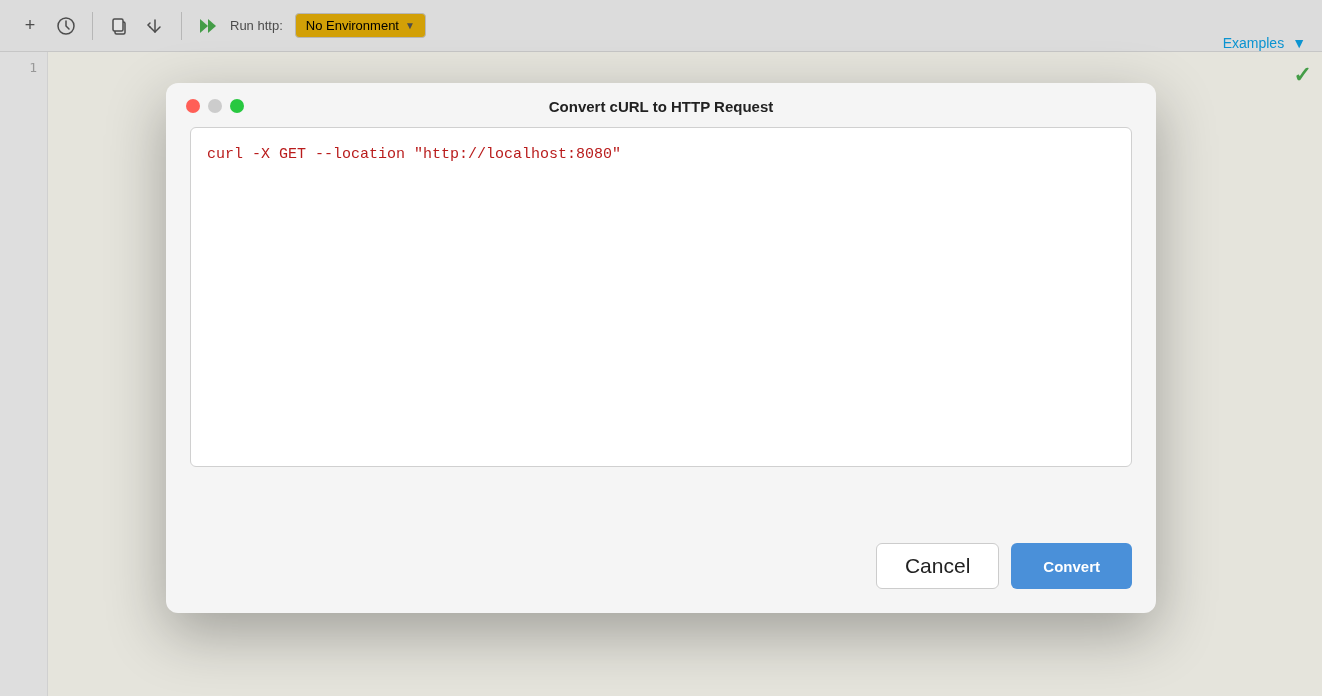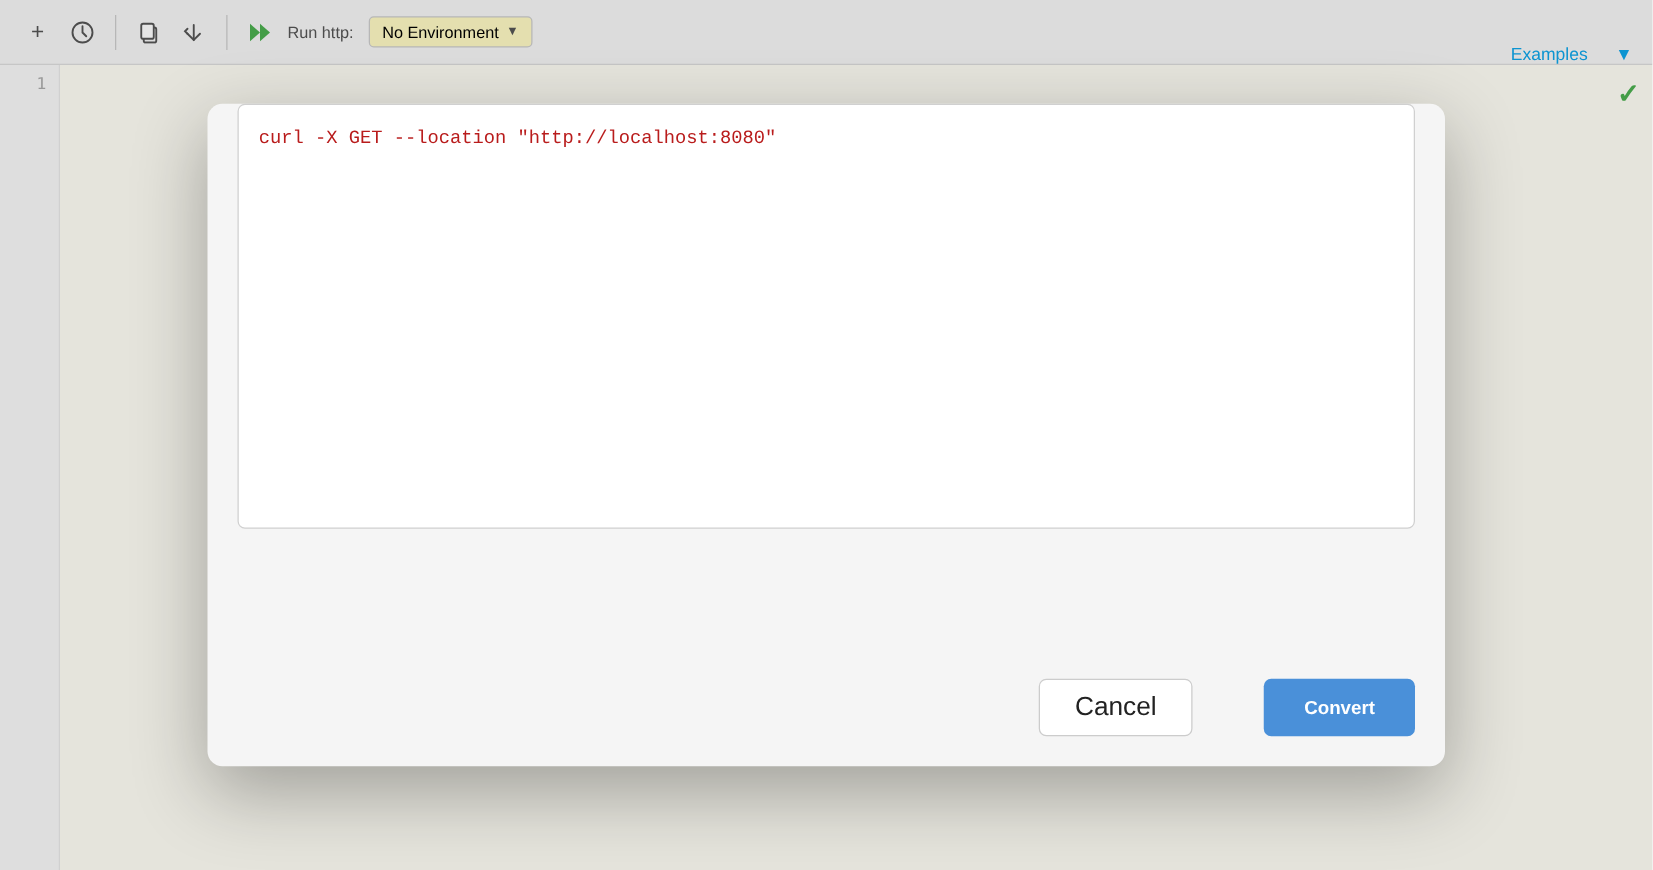--- a/index.html
+++ b/index.html
@@ -52,21 +52,21 @@
       color: #555;
       margin-right: 4px;
     }
 
     .env-dropdown {
       display: flex;
       align-items: center;
       border: 1px solid #ccc;
       border-radius: 4px;
       padding: 4px 10px;
-      background: #fef9c3;
+      background: #eab308;
       font-size: 13px;
       cursor: pointer;
       gap: 6px;
     }
 
     .env-dropdown-arrow {
       font-size: 10px;
       color: #555;
     }
 
@@ -74,21 +74,21 @@
       flex: 1;
     }
 
     .examples-link {
       color: #0ea5e9;
       font-size: 14px;
       font-weight: 500;
       cursor: pointer;
       display: flex;
       align-items: center;
-      gap: 22px;
+      gap: 8px;
       margin-top: 35px;
     }
 
     
     .editor-area {
       display: flex;
       height: calc(696px - 52px);
       background: #fefefe;
     }
 
@@ -219,21 +219,20 @@
 
     .btn-convert {
       padding: 0 32px;
       background: #4a90d9;
       border: none;
       border-radius: 6px;
       font-size: 15px;
       color: white;
       cursor: pointer;
       font-weight: 600;
-      margin-left: 45px;
     }
   </style>
 </head>
 <body>
 
 <div class="toolbar">
   <div class="toolbar-icon">
     <span>+</span>
   </div>
   <div class="toolbar-icon">
@@ -288,20 +287,28 @@
   <div class="line-numbers">
     <div>1</div>
   </div>
   <div class="editor-content">
     <span class="checkmark">✓</span>
   </div>
 </div>
 
 <div class="modal-overlay">
   <div class="modal">
+    <div class="modal-titlebar">
+      <div class="window-controls">
+        <button class="window-btn window-btn-close" title="Close"></button>
+        <button class="window-btn window-btn-minimize" title="Minimize"></button>
+        <button class="window-btn window-btn-maximize" title="Maximize"></button>
+      </div>
+      <span class="modal-title">Convert cURL to HTTP Request</span>
+    </div>
 
     <div class="modal-body">
       <textarea class="curl-textarea" spellcheck="false" style="">curl -X GET --location "http://localhost:8080"</textarea>
     </div>
 
     <div class="modal-footer">
       <button class="btn-cancel">Cancel</button>
       <button class="btn-convert">Convert</button>
     </div>
   </div>

